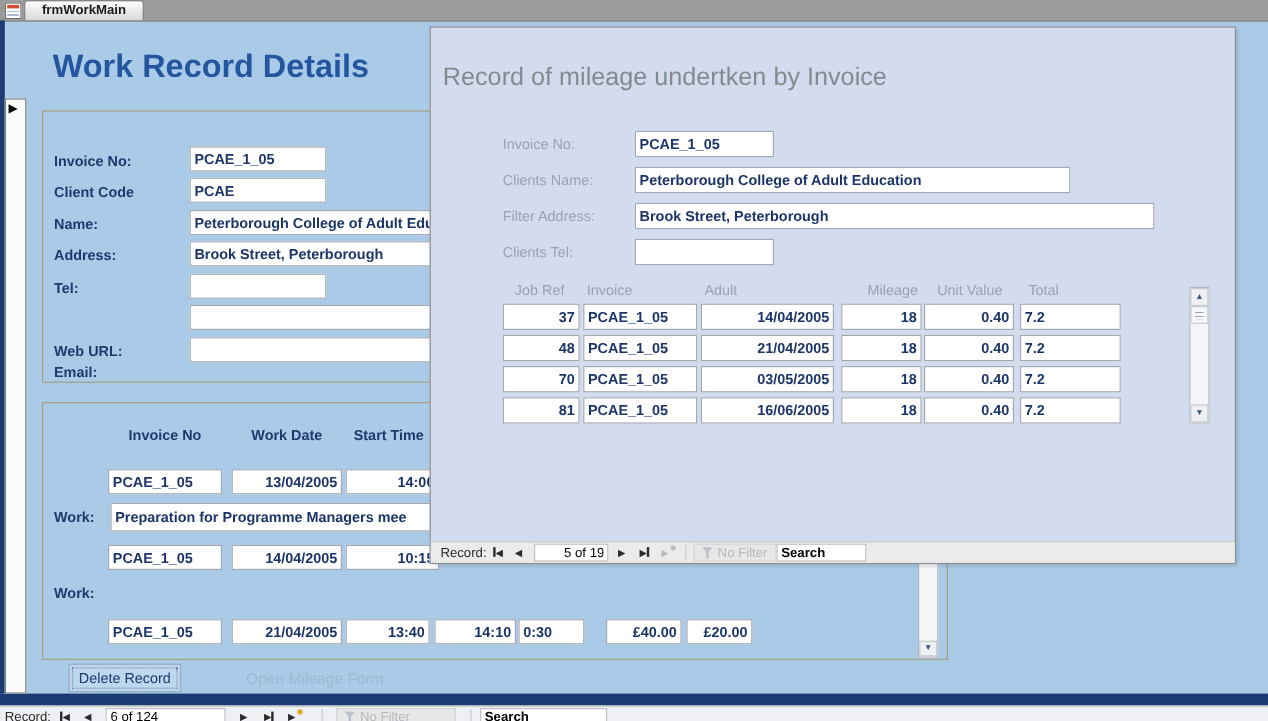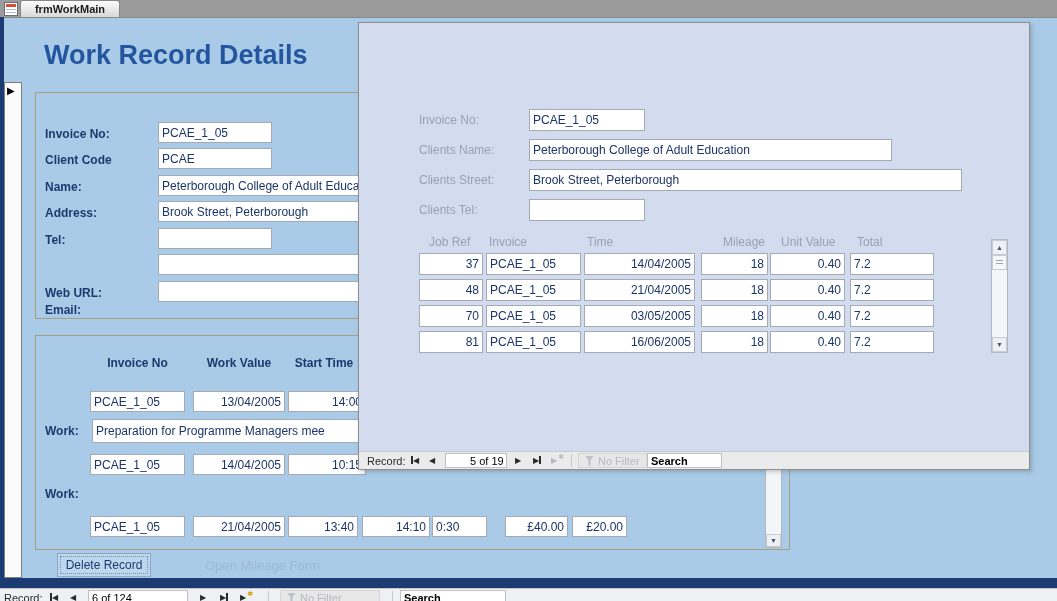--- a/index.html
+++ b/index.html
@@ -21,21 +21,21 @@
   .bottom-edge{left:0;top:578px;width:1057px;height:10px;background:#1c3b72;}
   .rec-selector{left:4px;top:82px;width:18px;height:496px;background:#fbfbfb;border:1px solid #7f7f7f;box-sizing:border-box;}
   .rec-selector .tri{position:absolute;left:2px;top:2px;font-size:10px;color:#000;}
   .form-title{left:44px;top:40px;font-size:27px;font-weight:bold;color:#2456a0;}
   .panel{border:1px solid #a79f7f;}
   .panel1{left:35px;top:92px;width:726px;height:225px;}
   .panel2{left:35px;top:335px;width:753px;height:213px;}
   .lbl{font-size:12px;font-weight:bold;color:#1e3a6d;white-space:nowrap;}
   .glbl{font-size:12px;color:#99a1b3;white-space:nowrap;}
   .tb{position:absolute;border:1px solid #a3aab4;background:#fff;color:#1c3568;
-      font-family:inherit;font-size:12px;padding:1px 3px;box-sizing:border-box;height:21px;}
+      font-family:inherit;font-size:12px;padding:1px 3px;box-sizing:border-box;height:21px;font-weight:bold;}
   .ra{text-align:right;}
   
   .sb{background:#f4f5f7;border:1px solid #b2b8c2;box-sizing:border-box;}
   .sb .btn{position:absolute;left:0;right:0;height:15px;background:#eef0f3;border:1px solid #c6ccd4;
       box-sizing:border-box;display:flex;align-items:center;justify-content:center;
       font-size:7px;color:#3d5577;}
   .sb .thumb{position:absolute;left:0;right:0;height:15px;background:#f6f7f9;border:1px solid #c6ccd4;box-sizing:border-box;}
   .sb .grip{position:absolute;left:3px;right:3px;top:4px;height:6px;
       background:repeating-linear-gradient(#9aa4b4 0 1px,transparent 1px 3px);}
   
@@ -107,21 +107,21 @@
   <input class="tb" style="left: 158px; top: 148px; width: 114px;" value="PCAE">
   <input class="tb" style="left: 158px; top: 175px; width: 380px;" value="Peterborough College of Adult Education">
   <input class="tb" style="left: 158px; top: 201px; width: 380px;" value="Brook Street, Peterborough">
   <input class="tb" style="left: 158px; top: 228px; width: 114px;" value="">
   <input class="tb" style="left: 158px; top: 254px; width: 380px;" value="">
   <input class="tb" style="left: 158px; top: 281px; width: 380px;" value="">
 
   <div class="abs panel panel2"></div>
 
   <div class="grid-hdr" style="left:90px;top:356px;width:95px;">Invoice No</div>
-  <div class="grid-hdr" style="left:193px;top:356px;width:92px;">Work Value</div>
+  <div class="grid-hdr" style="left:193px;top:356px;width:92px;">Work Date</div>
   <div class="grid-hdr" style="left:288px;top:356px;width:72px;">Start Time</div>
 
   <input class="tb" style="left: 90px; top: 391px; width: 95px;" value="PCAE_1_05">
   <input class="tb ra" style="left: 193px; top: 391px; width: 92px;" value="13/04/2005">
   <input class="tb ra" style="left: 288px; top: 391px; width: 78px;" value="14:00">
 
   <div class="abs lbl" style="left:45px;top:424px;">Work:</div>
   <input class="tb" style="left: 92px; top: 419px; width: 616px; height: 24px;" value="Preparation for Programme Managers mee">
 
   <input class="tb" style="left: 90px; top: 454px; width: 95px;" value="PCAE_1_05">
@@ -143,34 +143,35 @@
         <span>▼</span>
       </div>
   </div>
 
   <button class="delete-btn">Delete Record</button>
   <div class="open-mileage">Open Mileage Form</div>
 
   <div class="abs dialog">
 
     <div class="dlg-body">
+      <div class="dlg-heading">Record of mileage undertken by Invoice</div>
 
       <div class="abs glbl" style="left:60px;top:68px;">Invoice No:</div>
       <div class="abs glbl" style="left:60px;top:98px;">Clients Name:</div>
-      <div class="abs glbl" style="left:60px;top:128px;">Clients Street:</div>
+      <div class="abs glbl" style="left:60px;top:128px;">Filter Address:</div>
       <div class="abs glbl" style="left:60px;top:158px;">Clients Tel:</div>
 
       <input class="tb" style="left: 170px; top: 64px; width: 116px; height: 22px;" value="PCAE_1_05">
       <input class="tb" style="left: 170px; top: 94px; width: 363px; height: 22px;" value="Peterborough College of Adult Education">
       <input class="tb" style="left: 170px; top: 124px; width: 433px; height: 22px;" value="Brook Street, Peterborough">
       <input class="tb" style="left: 170px; top: 154px; width: 116px; height: 22px;" value="">
 
       <div class="abs glbl" style="left:70px;top:190px;">Job Ref</div>
       <div class="abs glbl" style="left:130px;top:190px;">Invoice</div>
-      <div class="abs glbl" style="left:228px;top:190px;">Time</div>
+      <div class="abs glbl" style="left:228px;top:190px;">Adult</div>
       <div class="abs glbl" style="left:364px;top:190px;">Mileage</div>
       <div class="abs glbl" style="left:422px;top:190px;">Unit Value</div>
       <div class="abs glbl" style="left:498px;top:190px;">Total</div>
 
       <input class="tb ra" style="left: 60px; top: 208px; width: 64px; height: 22px;" value="37">
       <input class="tb" style="left: 127px; top: 208px; width: 95px; height: 22px;" value="PCAE_1_05">
       <input class="tb ra" style="left: 225px; top: 208px; width: 111px; height: 22px;" value="14/04/2005">
       <input class="tb ra" style="left: 342px; top: 208px; width: 67px; height: 22px;" value="18">
       <input class="tb ra" style="left: 411px; top: 208px; width: 75px; height: 22px;" value="0.40">
       <input class="tb" style="left: 491px; top: 208px; width: 84px; height: 22px;" value="7.2">

